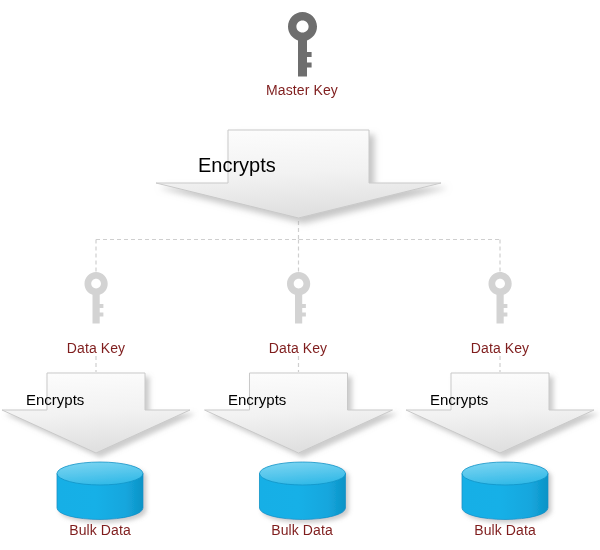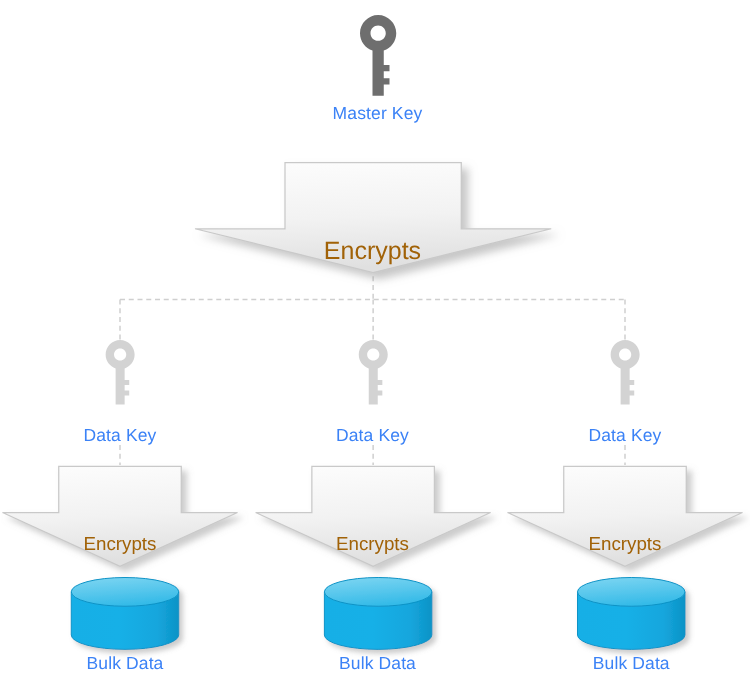--- a/index.html
+++ b/index.html
@@ -17,35 +17,34 @@
   }
   #canvas {
     position: absolute;
     left: 0; top: 0;
     width: 600px;
     height: 550px;
   }
   .label {
     position: absolute;
     font-size: 14px;
-    color: #3b82f6;
+    color: #7f1d1d;
     text-align: center;
     white-space: nowrap;
     line-height: 16px;
     letter-spacing: 0.1px;
   }
   .arrow-text {
     position: absolute;
     font-size: 20px;
-    color: #a16207;
-    text-align: center;
+    color: #000000;
+    text-align: left;
     white-space: nowrap;
     pointer-events: none;
     line-height: 20px;
-    margin-top: 36px;
   }
   .arrow-text.small {
     font-size: 15px;
   }
   svg { display: block; overflow: visible; }
 </style>
 </head>
 <body>
 
 <div id="canvas">

